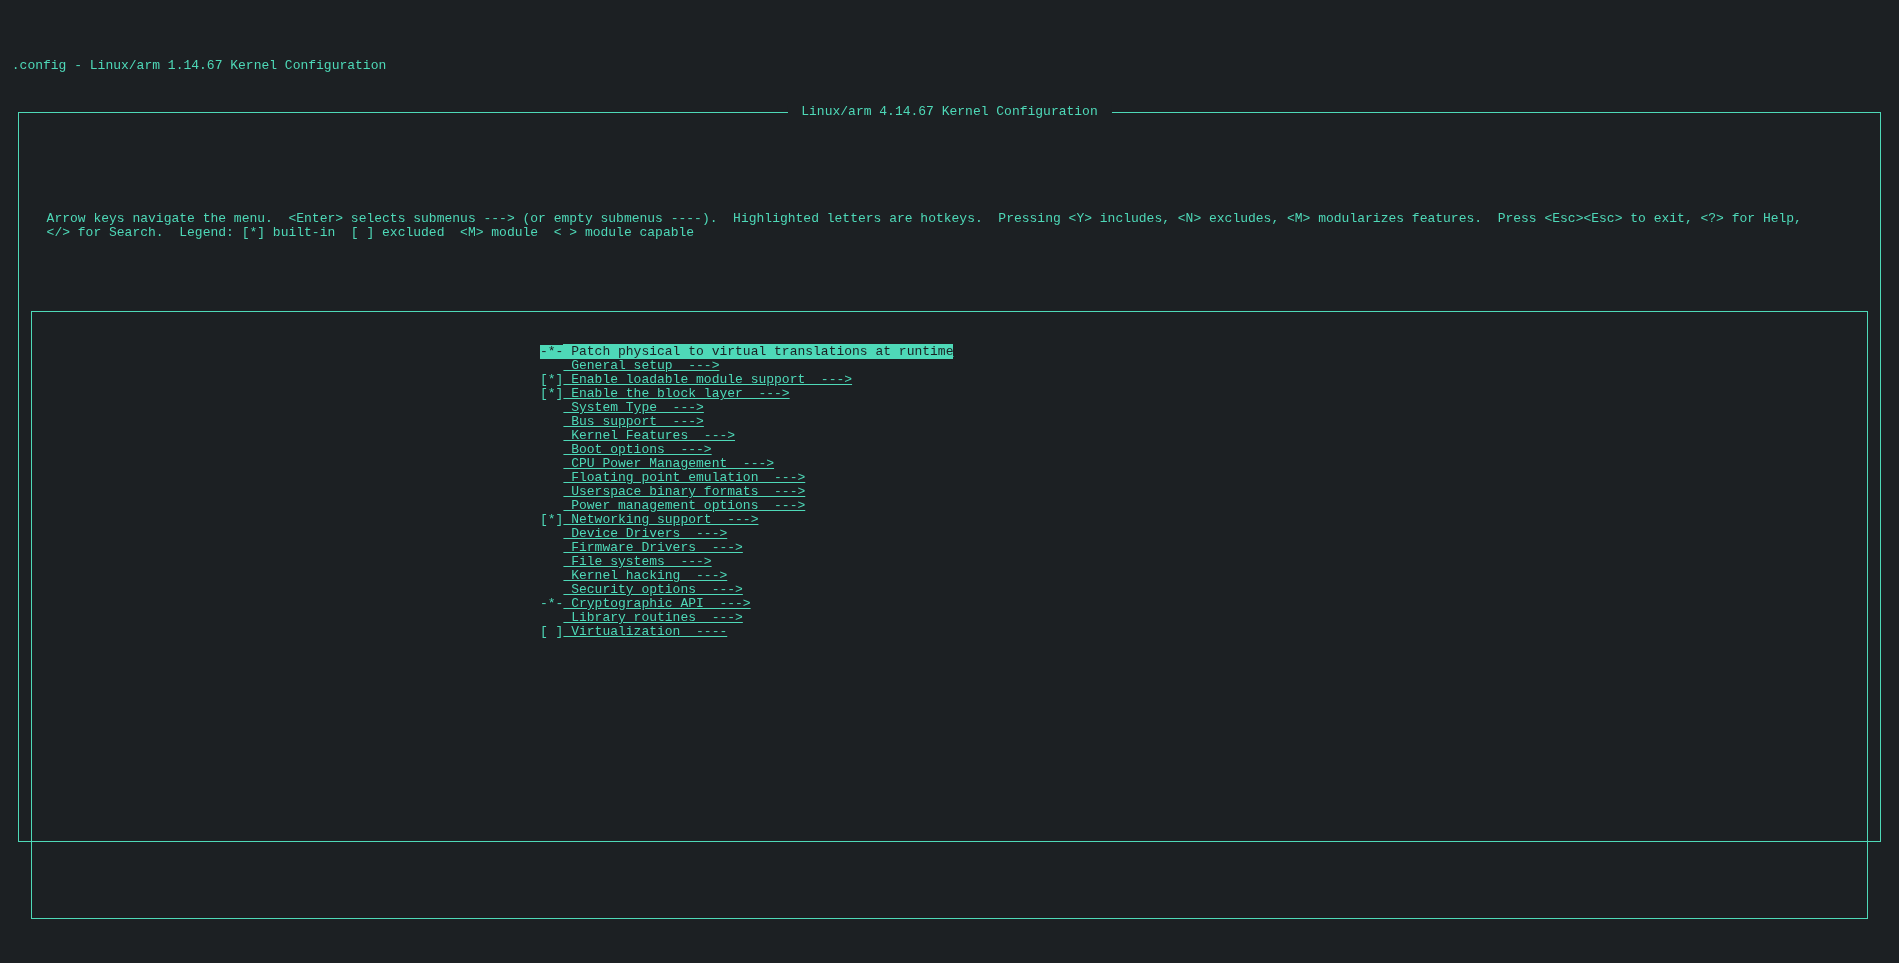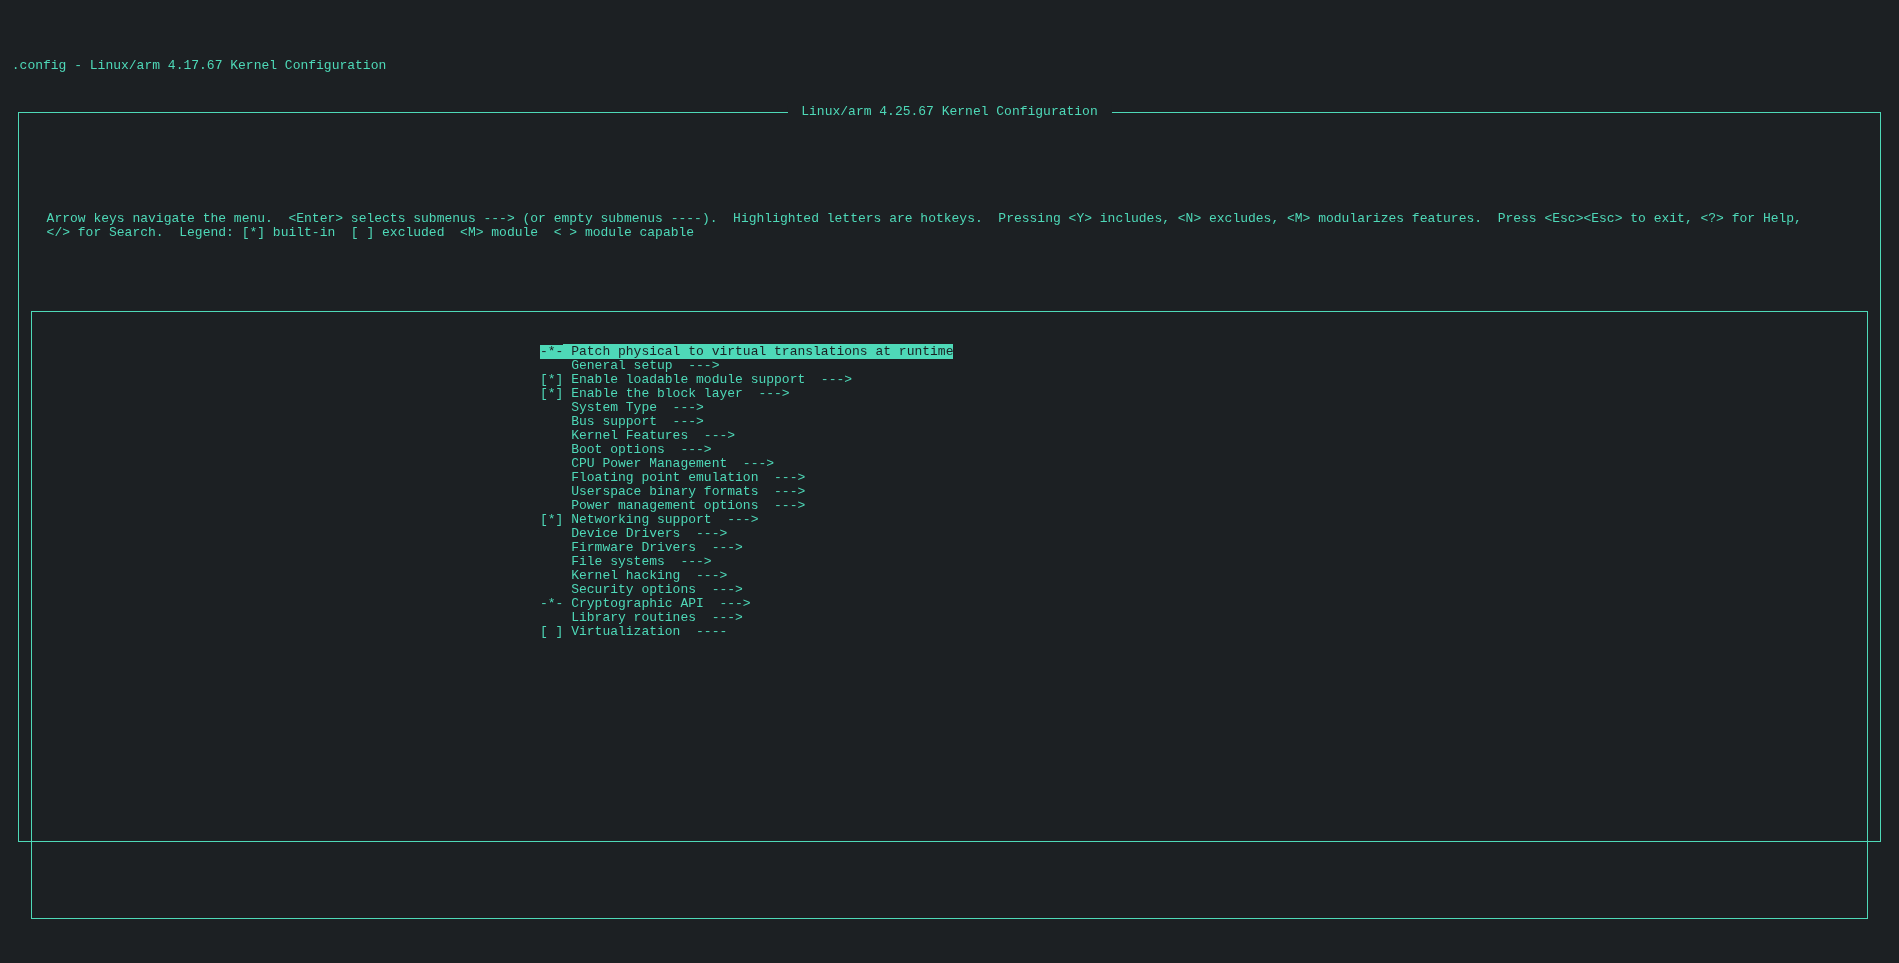--- a/index.html
+++ b/index.html
@@ -45,20 +45,21 @@
       height: 608px;
       padding: 4px 0 0 0;
       box-sizing: border-box;
     }
     .menu-list {
       margin-left: 508px;
     }
     .menu-item {
       line-height: 14px;
       cursor: pointer;
+      text-decoration: underline;
     }
     .menu-item.selected > span {
       background: #4ed9b8;
       color: #1c2023;
     }
     .menu-item .mark {
       display: inline-block;
     }
     .button-bar {
       text-align: center;
@@ -72,24 +73,24 @@
     .btn.selected {
       background: #4ed9b8;
       color: #1c2023;
     }
   </style>
 </head>
 <body>
 
 
 
-<div class="title-line"> .config - Linux/arm 4.17.67 Kernel Configuration</div>
+<div class="title-line"> .config - Linux/arm 1.14.67 Kernel Configuration</div>
 
 <div class="outer-box">
-  <div class="box-title"> Linux/arm 4.25.67 Kernel Configuration </div>
+  <div class="box-title"> Linux/arm 4.14.67 Kernel Configuration </div>
   <div class="help-text">  Arrow keys navigate the menu.  &lt;Enter&gt; selects submenus ---&gt; (or empty submenus ----).  Highlighted letters are hotkeys.  Pressing &lt;Y&gt; includes, &lt;N&gt; excludes, &lt;M&gt; modularizes features.  Press &lt;Esc&gt;&lt;Esc&gt; to exit, &lt;?&gt; for Help,
   &lt;/&gt; for Search.  Legend: [*] built-in  [ ] excluded  &lt;M&gt; module  &lt; &gt; module capable</div>
 
   <div class="inner-box">
     <div class="menu-list" id="menu-list"><div class="menu-item selected"><span class="mark">-*-</span><span> Patch physical to virtual translations at runtime</span></div><div class="menu-item"><span class="mark">   </span><span> General setup  ---&gt;</span></div><div class="menu-item"><span class="mark">[*]</span><span> Enable loadable module support  ---&gt;</span></div><div class="menu-item"><span class="mark">[*]</span><span> Enable the block layer  ---&gt;</span></div><div class="menu-item"><span class="mark">   </span><span> System Type  ---&gt;</span></div><div class="menu-item"><span class="mark">   </span><span> Bus support  ---&gt;</span></div><div class="menu-item"><span class="mark">   </span><span> Kernel Features  ---&gt;</span></div><div class="menu-item"><span class="mark">   </span><span> Boot options  ---&gt;</span></div><div class="menu-item"><span class="mark">   </span><span> CPU Power Management  ---&gt;</span></div><div class="menu-item"><span class="mark">   </span><span> Floating point emulation  ---&gt;</span></div><div class="menu-item"><span class="mark">   </span><span> Userspace binary formats  ---&gt;</span></div><div class="menu-item"><span class="mark">   </span><span> Power management options  ---&gt;</span></div><div class="menu-item"><span class="mark">[*]</span><span> Networking support  ---&gt;</span></div><div class="menu-item"><span class="mark">   </span><span> Device Drivers  ---&gt;</span></div><div class="menu-item"><span class="mark">   </span><span> Firmware Drivers  ---&gt;</span></div><div class="menu-item"><span class="mark">   </span><span> File systems  ---&gt;</span></div><div class="menu-item"><span class="mark">   </span><span> Kernel hacking  ---&gt;</span></div><div class="menu-item"><span class="mark">   </span><span> Security options  ---&gt;</span></div><div class="menu-item"><span class="mark">-*-</span><span> Cryptographic API  ---&gt;</span></div><div class="menu-item"><span class="mark">   </span><span> Library routines  ---&gt;</span></div><div class="menu-item"><span class="mark">[ ]</span><span> Virtualization  ----</span></div></div>
   </div>
 
   <div class="button-bar" id="button-bar"><span class="btn selected">&lt;Select&gt;</span>   <span class="btn">&lt; Exit &gt;</span>   <span class="btn">&lt; Help &gt;</span>   <span class="btn">&lt; Save &gt;</span>   <span class="btn">&lt; Load &gt;</span></div>
 </div>
 

